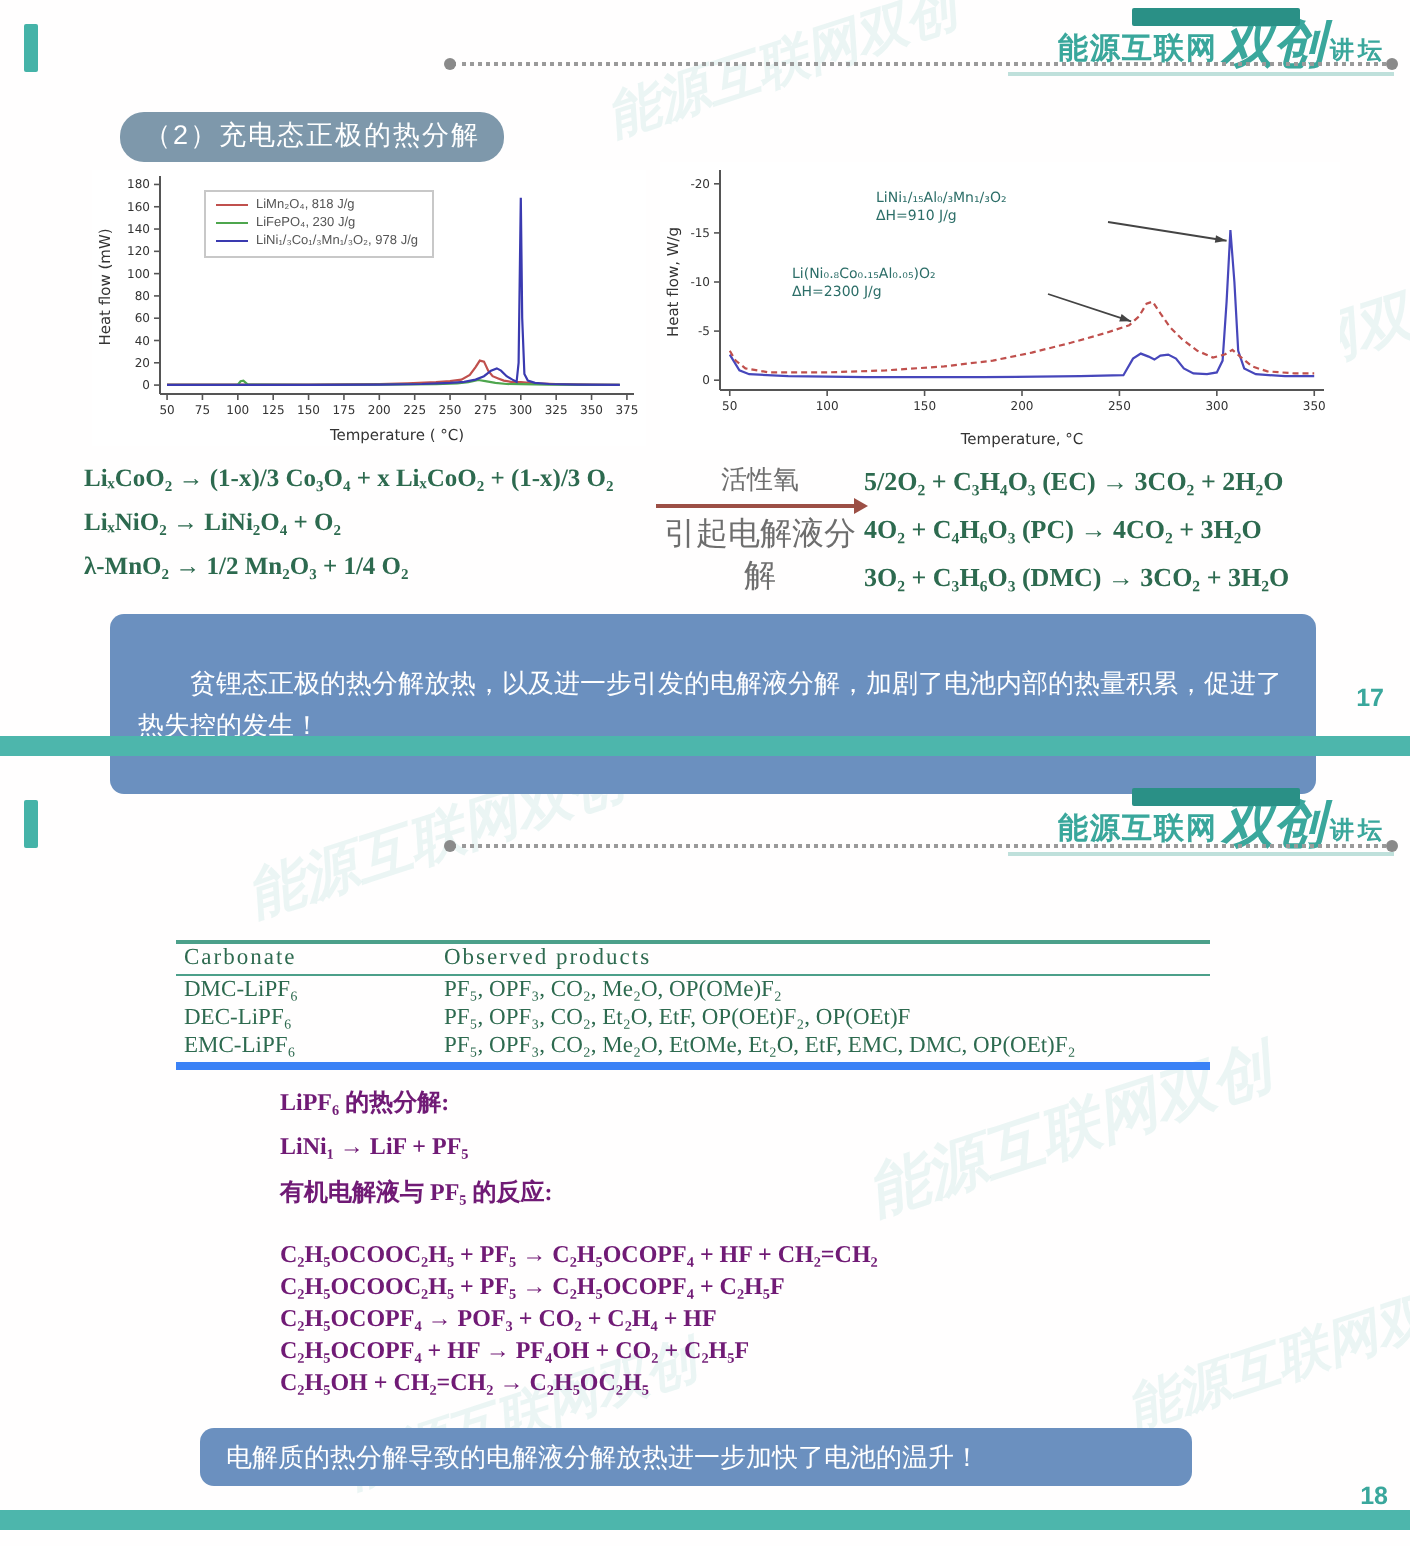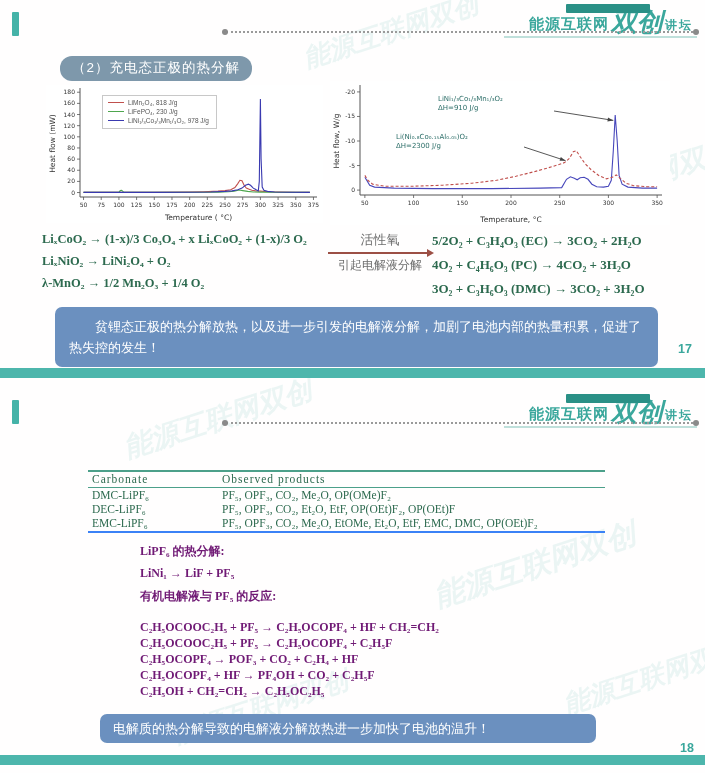--- a/index.html
+++ b/index.html
@@ -51,36 +51,36 @@
   
   .eqcol{position:absolute;font-family:"Liberation Serif",serif;font-weight:700;color:#2d6a4f;
          white-space:nowrap;}
   #eq-left{left:42px;top:228px;font-size:12.5px;line-height:22px;}
   #eq-right{left:432px;top:229px;font-size:13px;line-height:24px;}
   .trigger{position:absolute;left:328px;top:231px;width:104px;text-align:center;color:#6e6e6e;}
   .trigger-top{font-size:13px;margin-bottom:3px;}
   .trigger-arrow{position:relative;height:0;border-top:2px solid #9c4f45;margin:2px 0 3px 0;}
   .trigger-arrow:after{content:"";position:absolute;right:-2px;top:-5px;width:0;height:0;
       border-left:7px solid #9c4f45;border-top:4px solid transparent;border-bottom:4px solid transparent;}
-  .trigger-bottom{font-size:12px;}
+  .trigger-bottom{font-size:16px;}
   
   .banner{position:absolute;background:#6b90bf;color:#ffffff;border-radius:7px;font-size:13px;}
-  #banner1{left:55px;width:575px;top:307px;padding:9px 14px;line-height:21px;text-indent:2em;}
+  #banner1{left:55px;width:575px;top:307px;padding:24px 14px;line-height:21px;text-indent:2em;}
   #banner2{left:100px;width:470px;top:322px;padding:5px 13px;line-height:19px;}
   .pagenum{position:absolute;color:#3aa79c;font-weight:bold;font-size:12.5px;}
   #slide1 .pagenum{right:13px;top:342px;}
   #slide2 .pagenum{right:11px;top:349px;}
   
   .ctable{position:absolute;left:88px;top:78px;width:517px;border-collapse:collapse;
           font-family:"Liberation Serif",serif;font-size:11.5px;color:#2d6a4f;}
   .ctable th{font-weight:normal;text-align:left;letter-spacing:1px;padding:1px 4px 2px 4px;
              border-top:2px solid #4ca08a;border-bottom:1px solid #4ca08a;}
   .ctable td{padding:1px 4px;white-space:nowrap;}
   .ctable tr.last td{padding-bottom:2px;}
-  .ctable{border-bottom:2px solid #3b82f6;}
+  .ctable{border-bottom:4px solid #3b82f6;}
   .col-carbonate{width:122px;}
   
   .lipf6{position:absolute;left:140px;top:151px;font-family:"Liberation Serif",serif;
          font-weight:700;color:#701a75;font-size:12px;white-space:nowrap;}
   .lipf6 .h{margin-bottom:4px;}
   .lipf6 .l1{margin:6px 0 7px 0;}
   .lipf6 .rx{line-height:16px;}
   .lipf6 .rxs{margin-top:14px;}
 </style>
 </head>
@@ -213,21 +213,21 @@
           <text class="axlab" x="181" y="141" text-anchor="middle">Temperature, °C</text>
           <text class="axlab" transform="translate(9,60) rotate(-90)" text-anchor="middle">Heat flow, W/g</text>
           <polyline points="34.9,96.3 39.7,104.2 44.6,106.1 64.1,107.1 103.1,107.6 161.5,107.6 210.2,107.1 231.7,106.6 236.5,98.3 240.4,95.8 244.3,97.3 247.2,98.8 250.2,96.8 254.1,96.3 258.0,98.3 261.9,103.2 266.7,105.7 273.5,106.1 278.4,105.2 281.3,99.3 283.3,69.8 285.2,34.0 287.2,60.0 289.1,94.4 292.1,103.2 297.9,106.1 312.5,107.1 327.1,107.1" fill="none" stroke="#4747bb" stroke-width="1.1"></polyline>
           <polyline points="34.9,94.4 37.8,99.3 42.7,103.2 54.4,105.2 83.6,105.2 112.8,104.2 142.0,102.2 166.4,99.3 185.9,95.3 205.4,90.4 222.9,85.5 234.6,81.6 239.5,77.2 243.3,70.8 246.3,69.8 250.2,75.7 255.0,82.6 260.9,88.5 268.7,94.4 276.5,97.8 282.3,96.3 286.2,93.9 290.1,97.3 296.0,102.2 303.7,104.7 317.4,105.7 327.1,105.7" fill="none" stroke="#c0504d" stroke-width="1.1" stroke-dasharray="3,2"></polyline>
           <line x1="224" y1="30" x2="283.2903225806451" y2="39.38181818181818" stroke="#444444" stroke-width="0.9"></line>
           <polygon points="283.2903225806451,39.38181818181818 277.4,40.4 278.0,36.6" fill="#444444"></polygon>
           <line x1="194" y1="66" x2="235.55483870967743" y2="79.63636363636364" stroke="#444444" stroke-width="0.9"></line>
           <polygon points="235.55483870967743,79.63636363636364 229.6,79.7 230.8,76.0" fill="#444444"></polygon>
         </svg>
         <div class="ann" style="left: 108px; top: 14px;">
-          <div>LiNi₁/₃Co₁/₃Mn₁/₃O₂</div>
+          <div>LiNi₁/₁₅Al₀/₃Mn₁/₃O₂</div>
           <div>ΔH=910 J/g</div>
         </div>
         <div class="ann" style="left: 66px; top: 52px;">
           <div>Li(Ni₀.₈Co₀.₁₅Al₀.₀₅)O₂</div>
           <div>ΔH=2300 J/g</div>
         </div>
       </div>
 
     <div class="eqcol" id="eq-left">
       <div class="eq">LiₓCoO₂ →  (1-x)/3 Co₃O₄ + x LiₓCoO₂ + (1-x)/3 O₂</div>

